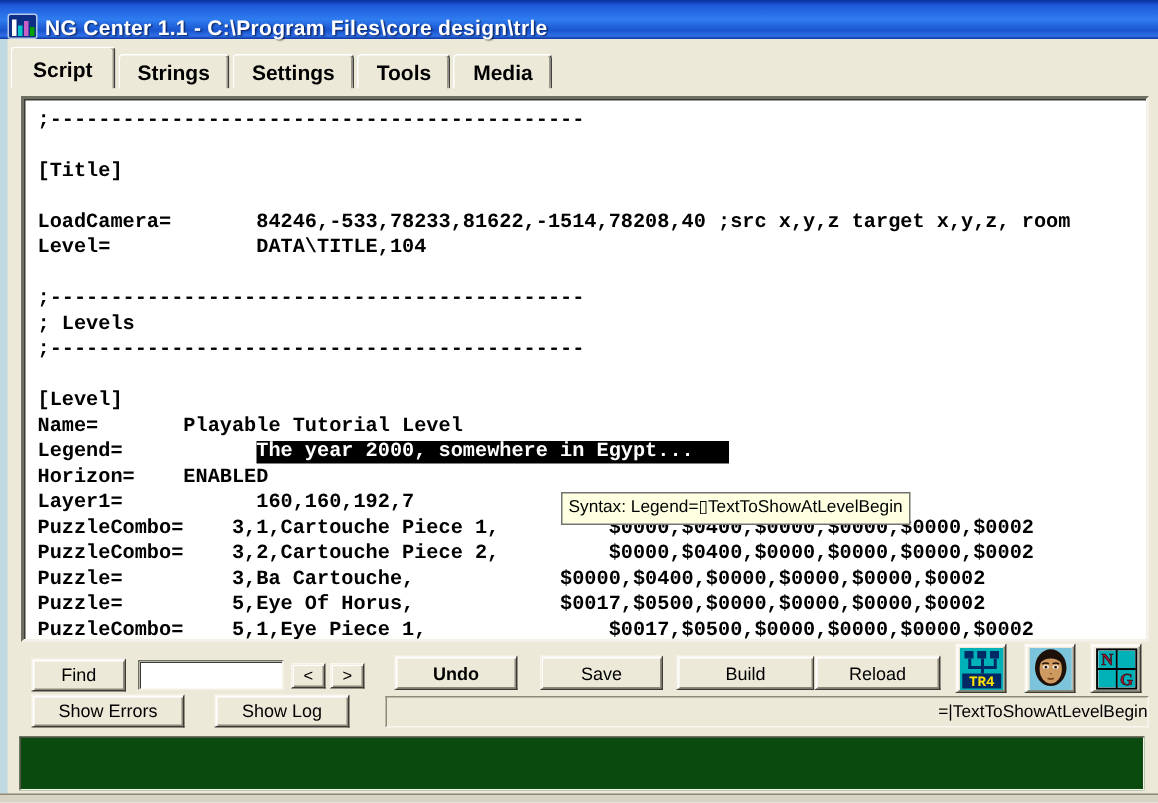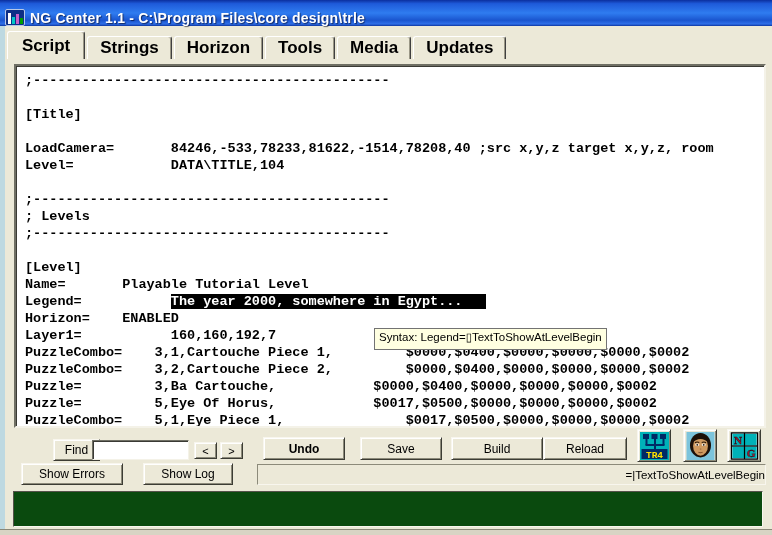--- a/index.html
+++ b/index.html
@@ -26,21 +26,21 @@
   }
   .titlebar-icon i { display:block; width:3px; }
   .title-text {
     color:#fff; font-weight:bold; font-size:14px; letter-spacing:.2px;
     text-shadow:1px 1px 1px rgba(0,0,20,.6); white-space:nowrap;
   }
 
   
   .tabbar { position:absolute; left:7px; top:31px; height:28px; display:flex; align-items:flex-end; }
   .tab {
-    background:#ece9d8; font-size:17px; font-weight:bold; color:#000;
+    background:#ece9d8; font-size:14px; font-weight:bold; color:#000;
     padding:0 12px; height:23px; display:flex; align-items:center;
     border-top:1px solid #fff; border-left:1px solid #fff; border-right:1px solid #404040;
     box-shadow:inset -1px 0 0 #9a9786;
     border-radius:3px 3px 0 0; margin-right:2px; cursor:default;
   }
   .tab.active { height:28px; position:relative; z-index:2; padding:0 14px; }
 
   
   .editor {
     position:absolute; left:14px; top:64px; width:752px; height:364px;
@@ -110,24 +110,23 @@
       <i style="height:10px;background:#c860c8"></i>
       <i style="height:6px;background:#00a000"></i>
   </span>
   <span class="title-text">NG Center 1.1 - C:\Program Files\core design\trle</span>
 </div>
 <div class="window-edge-left"></div>
 
 <div class="tabbar">
   <div class="tab active">Script</div>
   <div class="tab">Strings</div>
-  <div class="tab">Horizon</div>
+  <div class="tab">Settings</div>
   <div class="tab">Tools</div>
   <div class="tab">Media</div>
-  <div class="tab">Updates</div>
 </div>
 
 <div class="editor">
   <pre><span>;--------------------------------------------
 
 [Title]
 
 LoadCamera=       84246,-533,78233,81622,-1514,78208,40 ;src x,y,z target x,y,z, room
 Level=            DATA\TITLE,104
 
@@ -142,21 +141,21 @@
 Layer1=           160,160,192,7
 PuzzleCombo=    3,1,Cartouche Piece 1,         $0000,$0400,$0000,$0000,$0000,$0002
 PuzzleCombo=    3,2,Cartouche Piece 2,         $0000,$0400,$0000,$0000,$0000,$0002
 Puzzle=         3,Ba Cartouche,            $0000,$0400,$0000,$0000,$0000,$0002
 Puzzle=         5,Eye Of Horus,            $0017,$0500,$0000,$0000,$0000,$0002
 PuzzleCombo=    5,1,Eye Piece 1,               $0017,$0500,$0000,$0000,$0000,$0002</span></pre>
 </div>
 
 <div class="tooltip">Syntax: Legend=▯TextToShowAtLevelBegin</div>
 
-<button class="btn" style="left:21px;top:439px;width:47px;height:22px;margin-left:32px;">Find</button>
+<button class="btn" style="left:21px;top:439px;width:63px;height:22px;">Find</button>
 <input class="find-input sunken" type="text" value="" style="">
 <button class="btn" style="left:194px;top:442px;width:23px;height:17px;font-size:11px;">&lt;</button>
 <button class="btn" style="left:220px;top:442px;width:23px;height:17px;font-size:11px;">&gt;</button>
 <button class="btn" style="left:263px;top:437px;width:82px;height:23px;font-weight:bold;">Undo</button>
 <button class="btn" style="left:360px;top:437px;width:82px;height:23px;">Save</button>
 <button class="btn" style="left:451px;top:437px;width:92px;height:23px;">Build</button>
 <button class="btn" style="left:543px;top:437px;width:84px;height:23px;">Reload</button>
 
 <button class="btn icon-btn" style="left:637px;top:429px;width:34px;height:33px;">
   <span>

